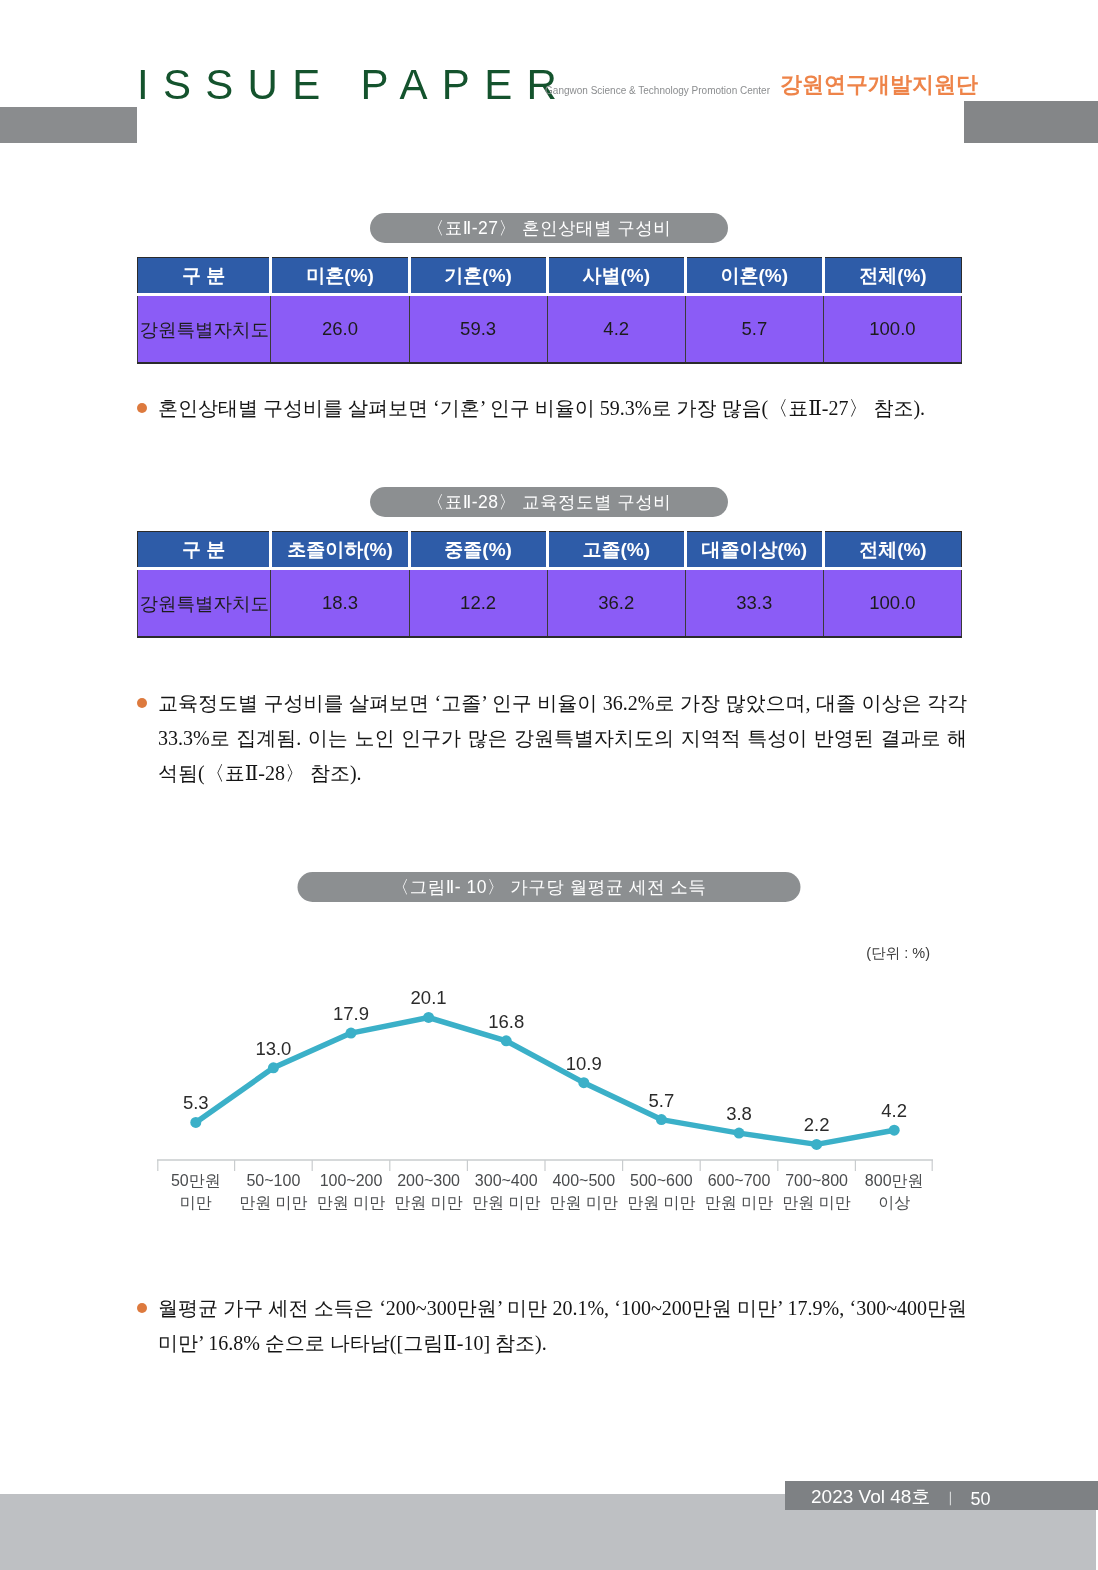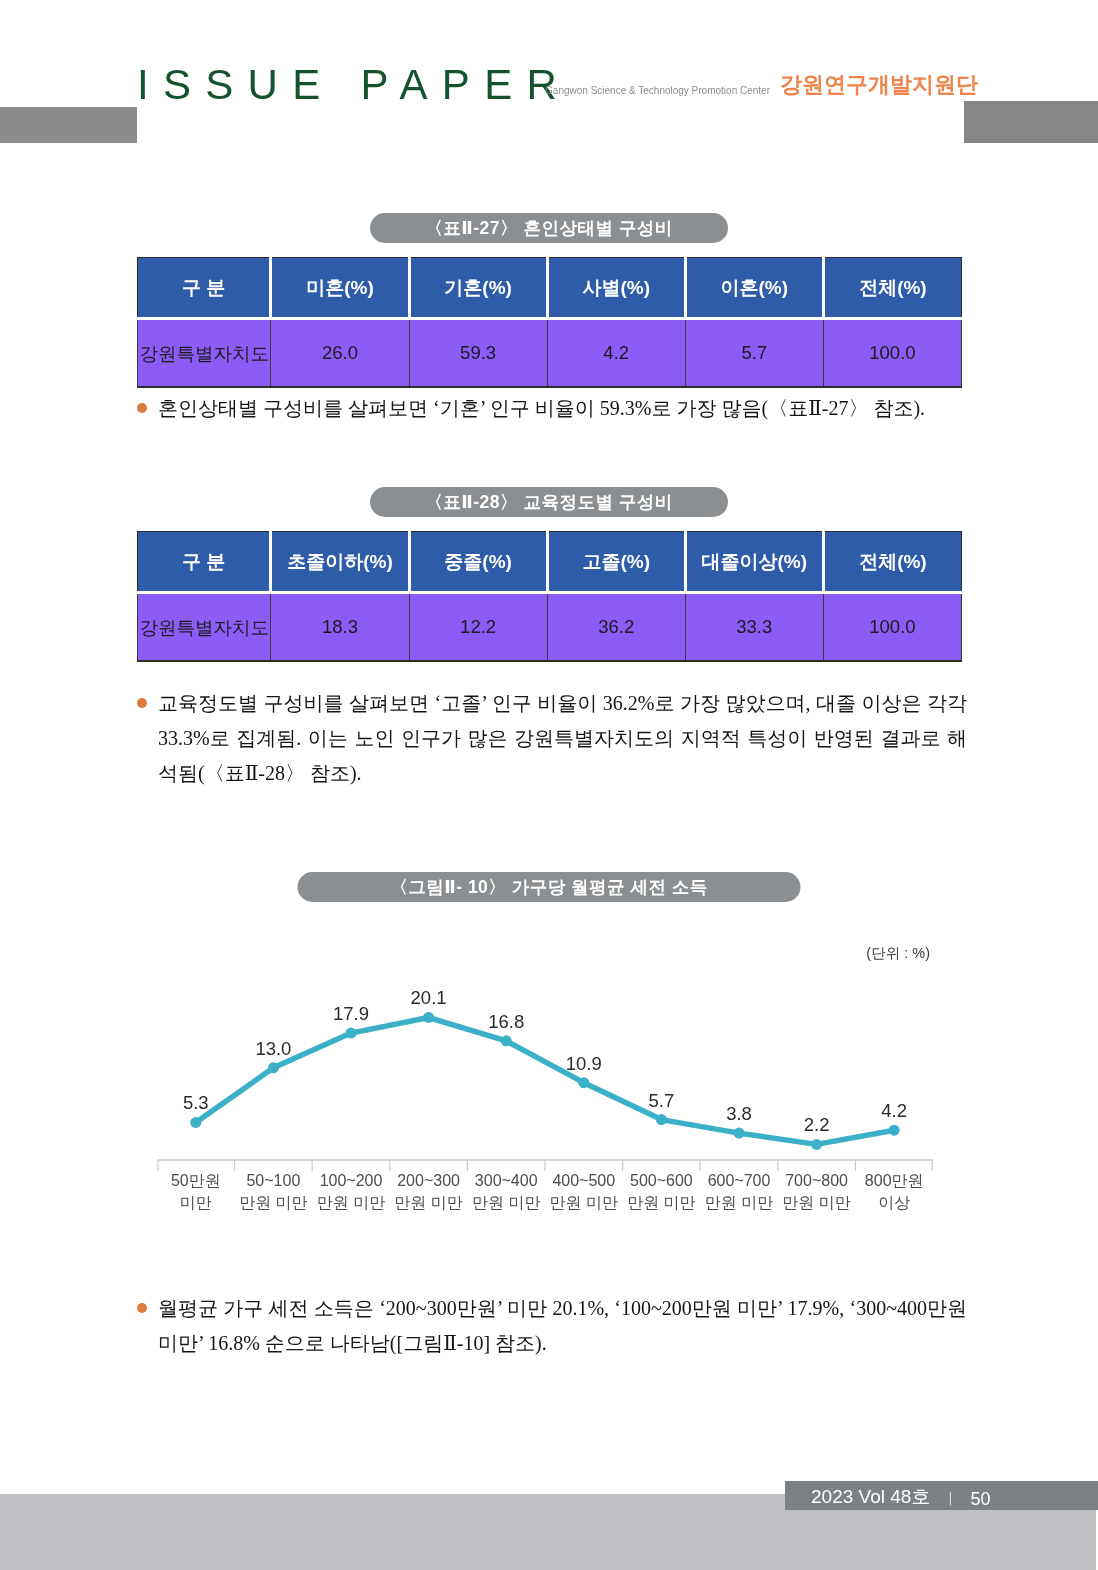--- a/index.html
+++ b/index.html
@@ -20,31 +20,31 @@
   .nav-lines{position:absolute;left:137px;top:112px;width:824px;text-align:center;
     font-size:17px;color:#8f9193;line-height:26px;}
   .nav-sep{color:#a9abad;margin:0 8px;}
   .nav-sep.blue{color:#27519f;margin-left:2px;}
   .nav-active{color:#27519f;font-weight:700;}
   
   .pill{
     position:absolute;left:50%;transform:translateX(-50%);
     height:30px;background:#8c8f91;border-radius:17px;color:#fff;
     display:flex;align-items:center;justify-content:center;
-    font-size:17.5px;font-weight:700;letter-spacing:0.5px;white-space:nowrap;
+    font-size:17.5px;font-weight:400;letter-spacing:0.5px;white-space:nowrap;
   }
   
   .table-wrap{position:absolute;left:137px;width:825px;}
   table.data-table{
     border-collapse:collapse;width:100%;table-layout:fixed;
     border:1.5px solid #2b2b2b;border-bottom:2.5px solid #2b2b2b;
   }
   table.data-table th{
     background:#2e5ca8;color:#ffffff;font-size:19px;font-weight:700;
-    height:35px;padding:12px;border-left:3px solid #ffffff;border-bottom:3px solid #ffffff;
+    height:35px;padding:0;border-left:3px solid #ffffff;border-bottom:3px solid #ffffff;
   }
   table.data-table th:first-child{border-left:none;}
   table.data-table td{
     border:1px solid #3a3a3a;height:64px;text-align:center;
     font-size:18.5px;color:#1c1c1c;background:#8b5cf6;
   }
   
   .bullet{
     position:absolute;left:137px;display:flex;gap:11px;
     font-family:"Liberation Serif","DejaVu Serif",serif;

